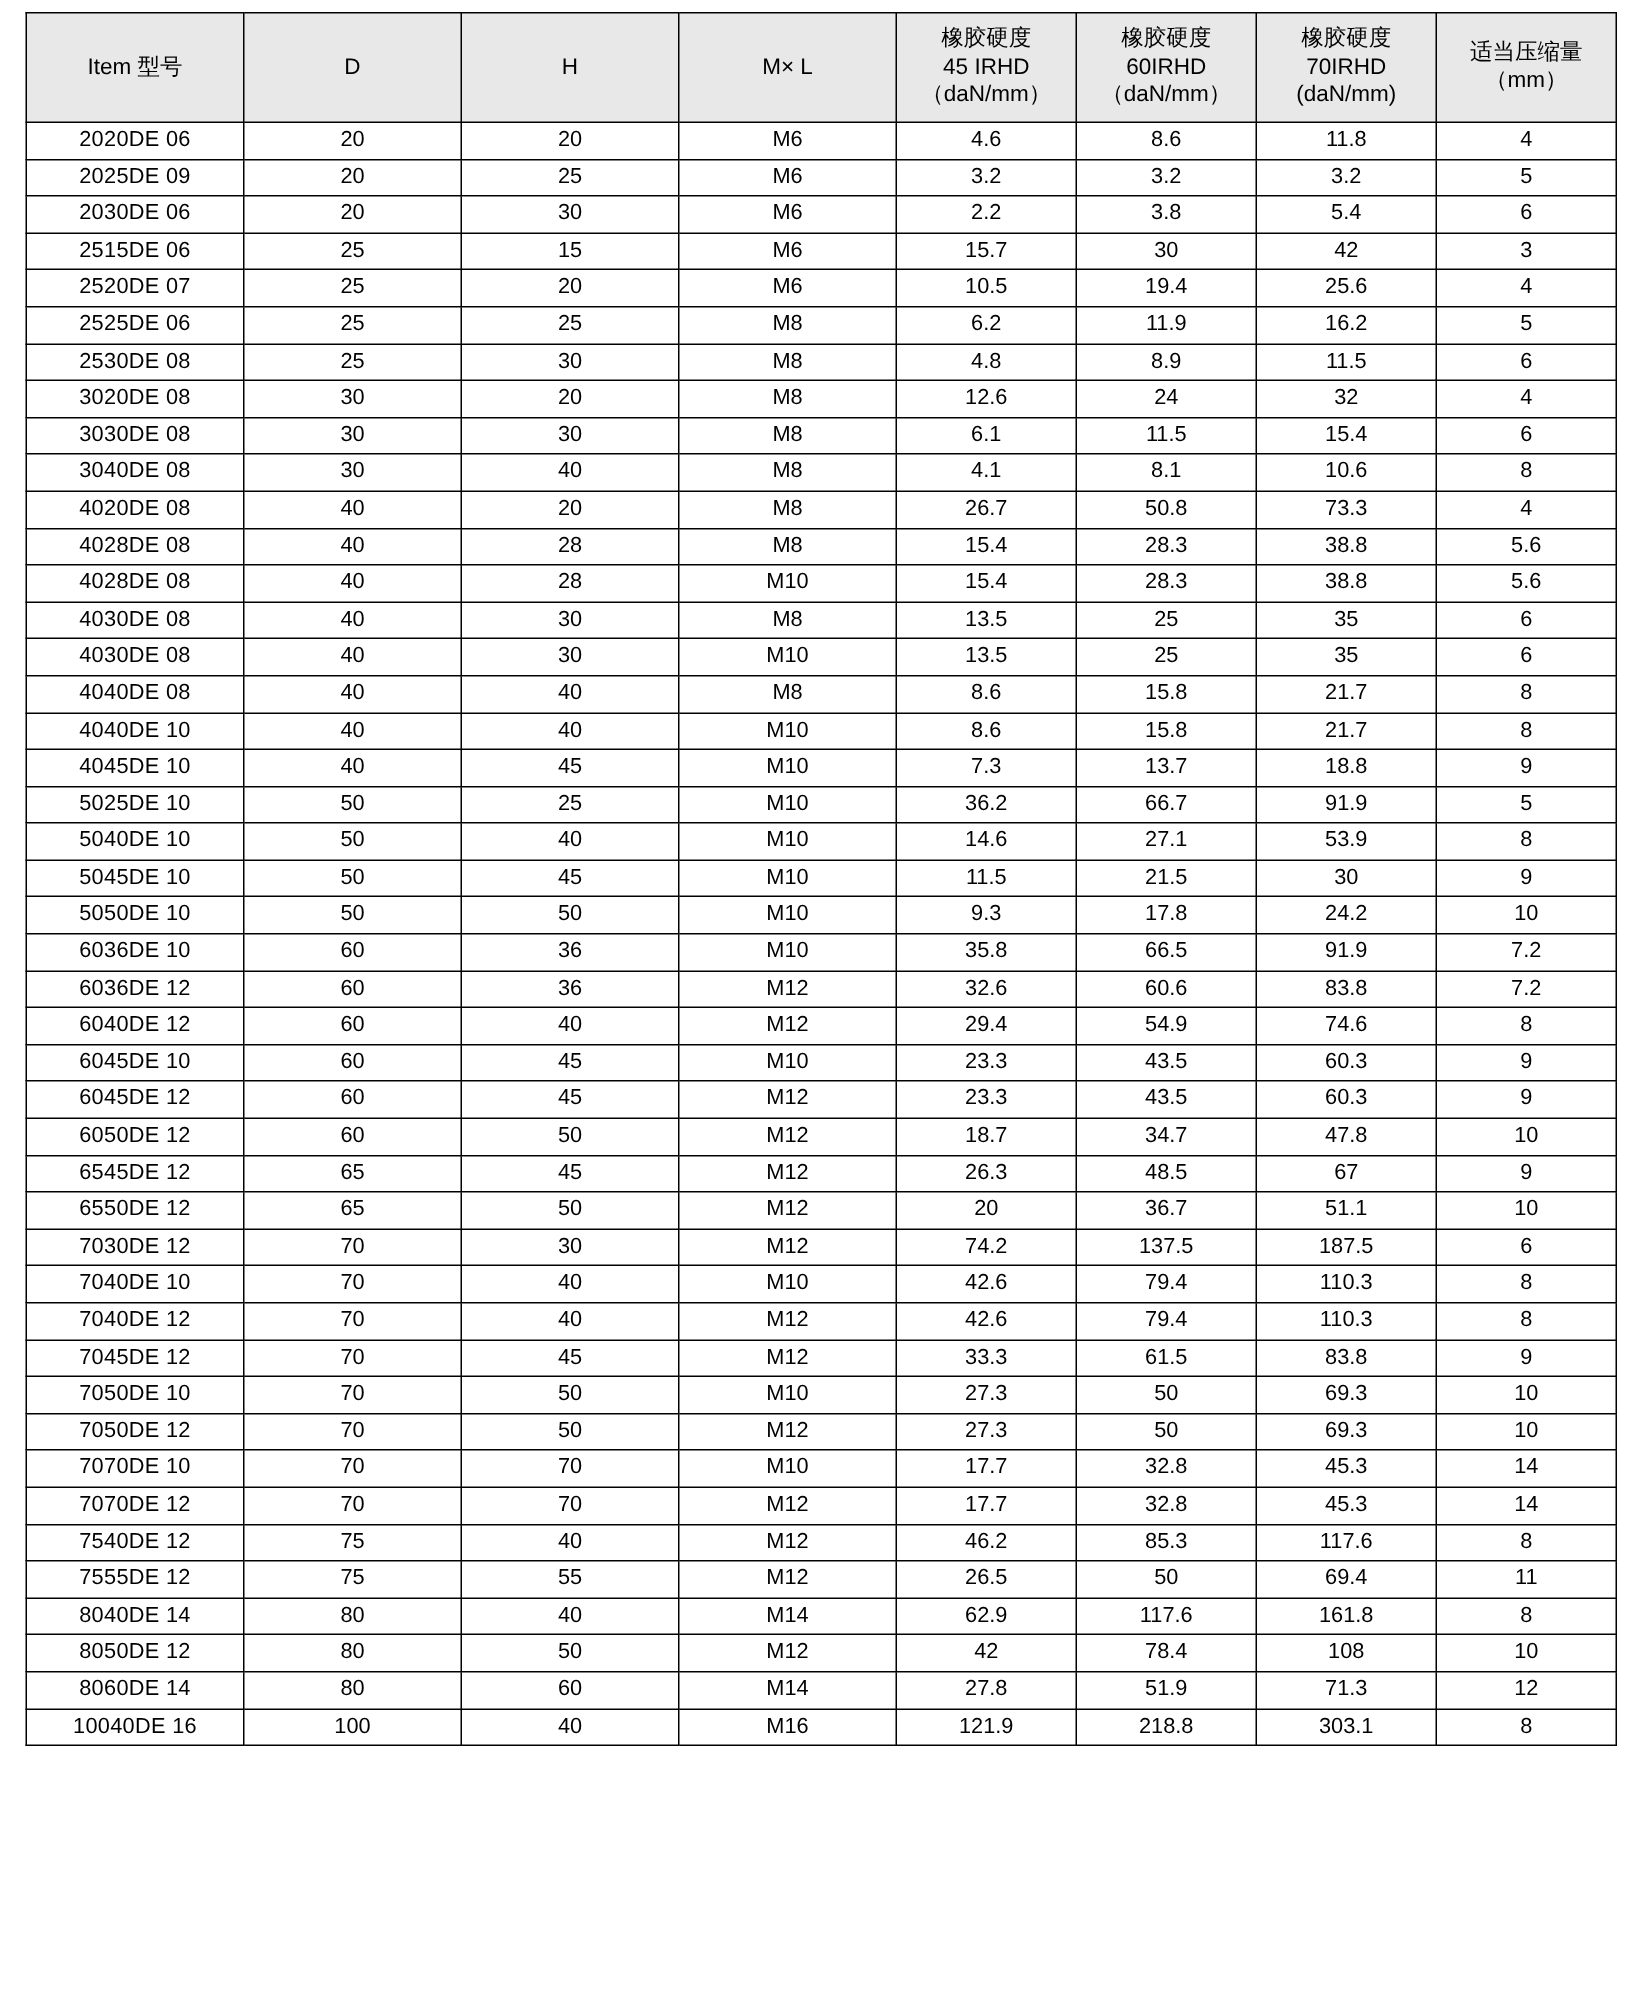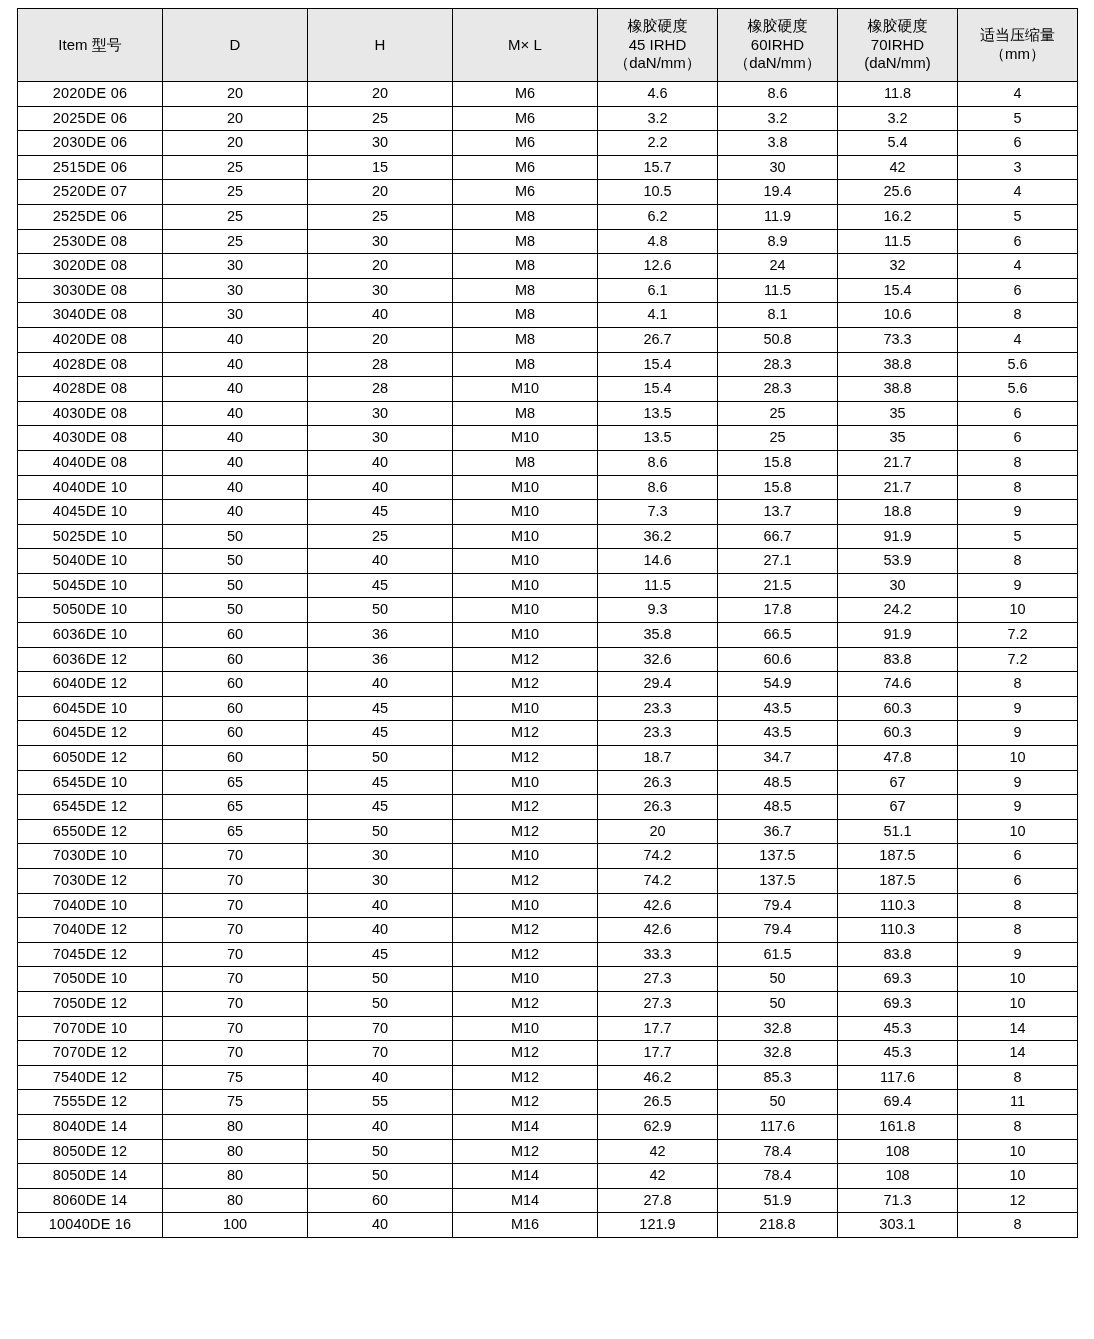--- a/index.html
+++ b/index.html
@@ -107,21 +107,21 @@
         <td class="item-cell">2020DE 06</td>
         <td>20</td>
         <td>20</td>
         <td>M6</td>
         <td>4.6</td>
         <td>8.6</td>
         <td>11.8</td>
         <td>4</td>
       </tr>
       <tr>
-        <td class="item-cell">2025DE 06</td>
+        <td class="item-cell">2025DE 09</td>
         <td>20</td>
         <td>25</td>
         <td>M6</td>
         <td>3.2</td>
         <td>3.2</td>
         <td>3.2</td>
         <td>5</td>
       </tr>
       <tr>
         <td class="item-cell">2030DE 06</td>
@@ -377,70 +377,50 @@
         <td class="item-cell">6050DE 12</td>
         <td>60</td>
         <td>50</td>
         <td>M12</td>
         <td>18.7</td>
         <td>34.7</td>
         <td>47.8</td>
         <td>10</td>
       </tr>
       <tr>
-        <td class="item-cell">6545DE 10</td>
+        <td class="item-cell">6545DE 12</td>
         <td>65</td>
         <td>45</td>
-        <td>M10</td>
+        <td>M12</td>
         <td>26.3</td>
         <td>48.5</td>
         <td>67</td>
         <td>9</td>
       </tr>
       <tr>
-        <td class="item-cell">6545DE 12</td>
-        <td>65</td>
-        <td>45</td>
-        <td>M12</td>
-        <td>26.3</td>
-        <td>48.5</td>
-        <td>67</td>
-        <td>9</td>
-      </tr>
-      <tr>
         <td class="item-cell">6550DE 12</td>
         <td>65</td>
         <td>50</td>
         <td>M12</td>
         <td>20</td>
         <td>36.7</td>
         <td>51.1</td>
         <td>10</td>
       </tr>
       <tr>
-        <td class="item-cell">7030DE 10</td>
-        <td>70</td>
-        <td>30</td>
-        <td>M10</td>
+        <td class="item-cell">7030DE 12</td>
+        <td>70</td>
+        <td>30</td>
+        <td>M12</td>
         <td>74.2</td>
         <td>137.5</td>
         <td>187.5</td>
         <td>6</td>
       </tr>
       <tr>
-        <td class="item-cell">7030DE 12</td>
-        <td>70</td>
-        <td>30</td>
-        <td>M12</td>
-        <td>74.2</td>
-        <td>137.5</td>
-        <td>187.5</td>
-        <td>6</td>
-      </tr>
-      <tr>
         <td class="item-cell">7040DE 10</td>
         <td>70</td>
         <td>40</td>
         <td>M10</td>
         <td>42.6</td>
         <td>79.4</td>
         <td>110.3</td>
         <td>8</td>
       </tr>
       <tr>
@@ -531,30 +511,20 @@
         <td>62.9</td>
         <td>117.6</td>
         <td>161.8</td>
         <td>8</td>
       </tr>
       <tr>
         <td class="item-cell">8050DE 12</td>
         <td>80</td>
         <td>50</td>
         <td>M12</td>
-        <td>42</td>
-        <td>78.4</td>
-        <td>108</td>
-        <td>10</td>
-      </tr>
-      <tr>
-        <td class="item-cell">8050DE 14</td>
-        <td>80</td>
-        <td>50</td>
-        <td>M14</td>
         <td>42</td>
         <td>78.4</td>
         <td>108</td>
         <td>10</td>
       </tr>
       <tr>
         <td class="item-cell">8060DE 14</td>
         <td>80</td>
         <td>60</td>
         <td>M14</td>

